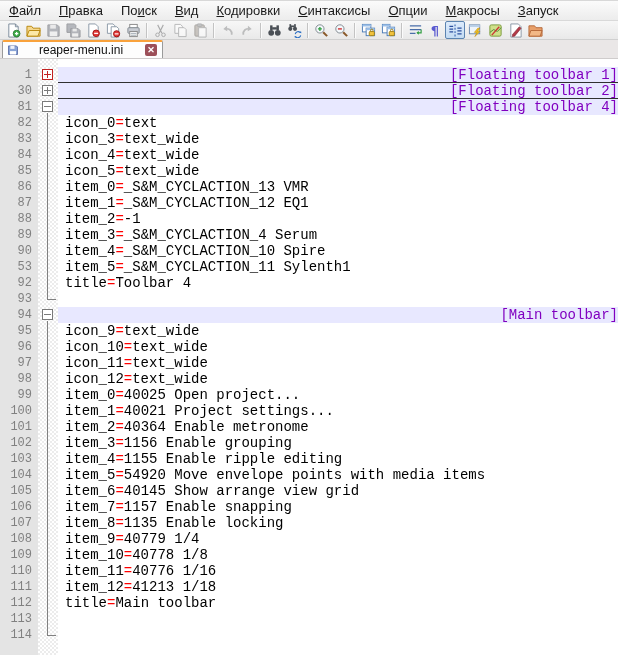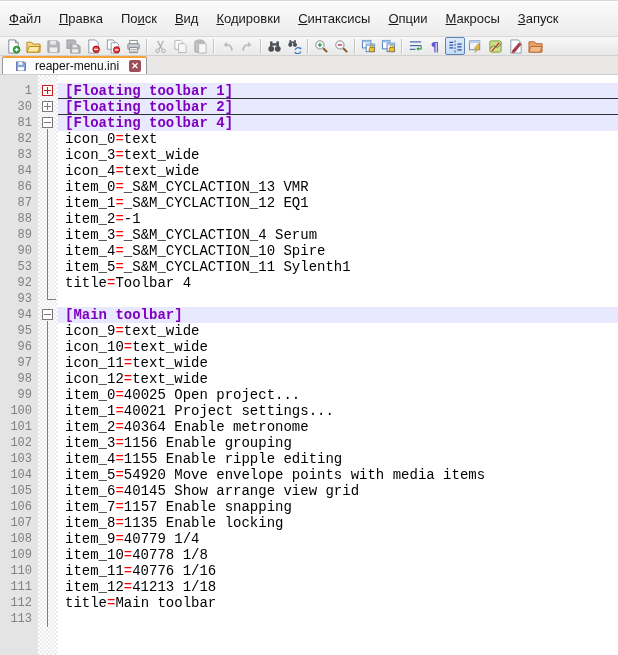--- a/index.html
+++ b/index.html
@@ -4,21 +4,21 @@
 <style>
   * { box-sizing: border-box; margin: 0; padding: 0; }
   html,body { background:#fff; }
   #window {
     width: 618px; height: 655px; overflow: hidden; position: relative;
     font-family: "Liberation Sans", sans-serif; background:#fff;
     border-top: 1px solid #d8d8d8;
   }
   
   #menubar {
-    height: 36px; display: flex; align-items: center;
+    height: 20px; display: flex; align-items: center;
     background: linear-gradient(#fbfbfb, #ececec);
     border-bottom: 1px solid #d9d9d9;
     font-size: 13px; color: #1a1a1a; white-space: nowrap;
   }
   .menu-item { padding: 2px 9px; cursor: default; }
   .menu-item u { text-decoration: underline; }
   
   #toolbar {
     height: 19px; display: flex; align-items: center;
     background: linear-gradient(#f7f7f7, #e9e9e9);
@@ -38,24 +38,24 @@
   .tb-sep {
     width: 1px; height: 15px; background: #c3c3c3; margin: 0 3px; flex: 0 0 auto;
     box-shadow: 1px 0 0 #fbfbfb;
   }
   
   #tabbar {
     height: 19px; background: #eae7e7; display: flex; align-items: stretch;
     border-bottom: 1px solid #cfcccc;
   }
   .tab {
-    margin-left: 2px; display: flex; align-items: center; gap: 8px;
+    margin-left: 2px; display: flex; align-items: center; gap: 20px;
     background: #fdfdfd; border: 1px solid #9a9a9a; border-bottom: none;
     border-top: 2px solid var(--tab-accent, #f9a23c);
-    padding: 0 5px 0 12px; font-size: 12px; color:#111;
+    padding: 0 5px 0 4px; font-size: 12px; color:#111;
     border-radius: 2px 2px 0 0; position: relative;
   }
   .tab .file-icon svg { width: 12px; height: 12px; display: block; }
   .tab-close {
     width: 12px; height: 12px; border-radius: 2px;
     background: var(--close-btn, #9c4f59);
     color: #fff; font-size: 9px; font-weight: bold; line-height: 12px;
     text-align: center; margin-left: 2px;
   }
   
@@ -105,21 +105,21 @@
     content:""; position: absolute; left: 9px; top: 0; height: 9px; width: 1px; background: #808080;
   }
   .fold.end::after {
     content:""; position: absolute; left: 9px; top: 8px; width: 9px; height: 1px; background: #808080;
   }
   .text {
     flex: 1 1 auto; font-size: 14px; color: #000; white-space: pre; padding-left: 7px;
   }
   .row.section .text {
     background: var(--section-bg, #e8e8ff);
-    color: var(--section-fg, #8000c0); font-weight: bold;
+    color: var(--section-fg, #8000c0); font-weight: normal; text-align: right;
   }
   .row.folded .text { border-bottom: 1px solid var(--fold-line, #303030); }
   .eq { color: var(--assignment-fg, #ff0000); }
 </style>
 </head>
 <body>
 
 <div id="window">
   <div id="menubar">
       <div class="menu-item"><u>Ф</u>айл</div>
@@ -422,20 +422,25 @@
           <span class="num">83</span>
           <span class="fold line"></span>
           <span class="text"><span>icon_3</span><span class="eq">=</span><span>text_wide</span></span>
         </div>
         <div class="row">
           <span class="num">84</span>
           <span class="fold line"></span>
           <span class="text"><span>icon_4</span><span class="eq">=</span><span>text_wide</span></span>
         </div>
         <div class="row">
+          <span class="num">85</span>
+          <span class="fold line"></span>
+          <span class="text"><span>icon_5</span><span class="eq">=</span><span>text_wide</span></span>
+        </div>
+        <div class="row">
           <span class="num">86</span>
           <span class="fold line"></span>
           <span class="text"><span>item_0</span><span class="eq">=</span><span>_S&amp;M_CYCLACTION_13 VMR</span></span>
         </div>
         <div class="row">
           <span class="num">87</span>
           <span class="fold line"></span>
           <span class="text"><span>item_1</span><span class="eq">=</span><span>_S&amp;M_CYCLACTION_12 EQ1</span></span>
         </div>
         <div class="row">
@@ -563,15 +568,20 @@
         <div class="row">
           <span class="num">112</span>
           <span class="fold line"></span>
           <span class="text"><span>title</span><span class="eq">=</span><span>Main toolbar</span></span>
         </div>
         <div class="row">
           <span class="num">113</span>
           <span class="fold line"></span>
           <span class="text"></span>
         </div>
+        <div class="row">
+          <span class="num">114</span>
+          <span class="fold end"></span>
+          <span class="text"></span>
+        </div>
       </div>
   </div>
 </div>
 
 </body></html>

